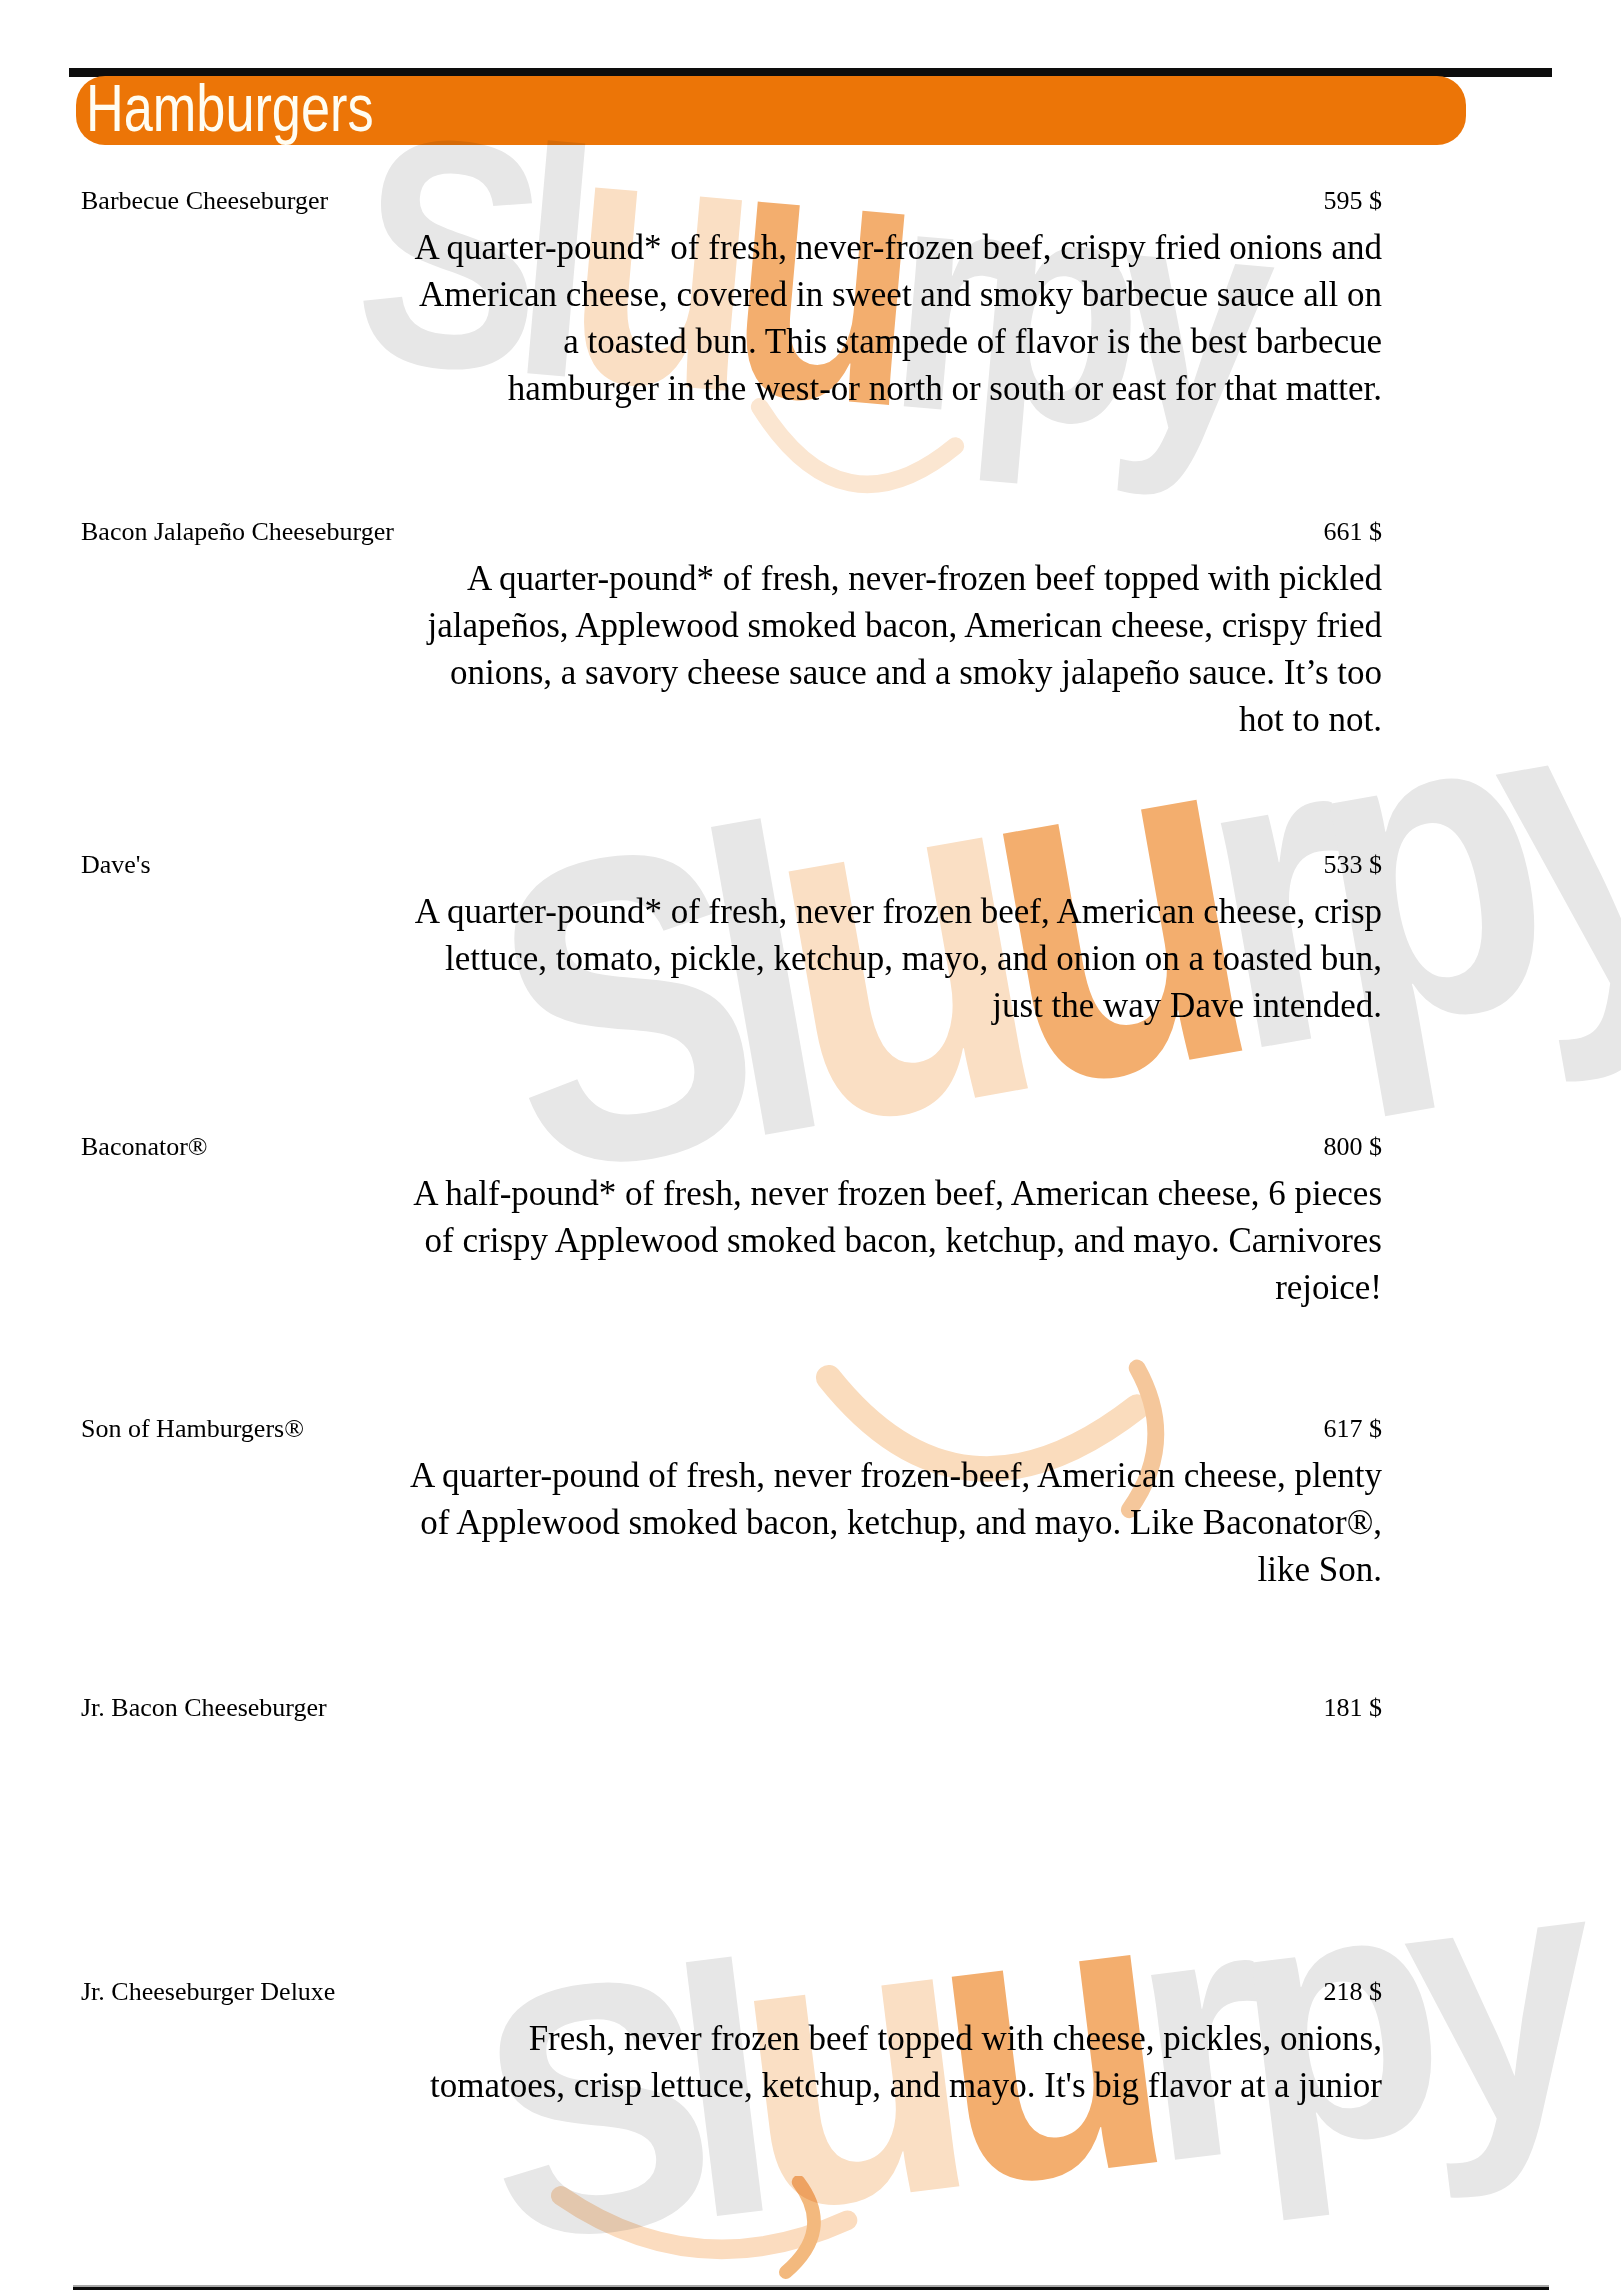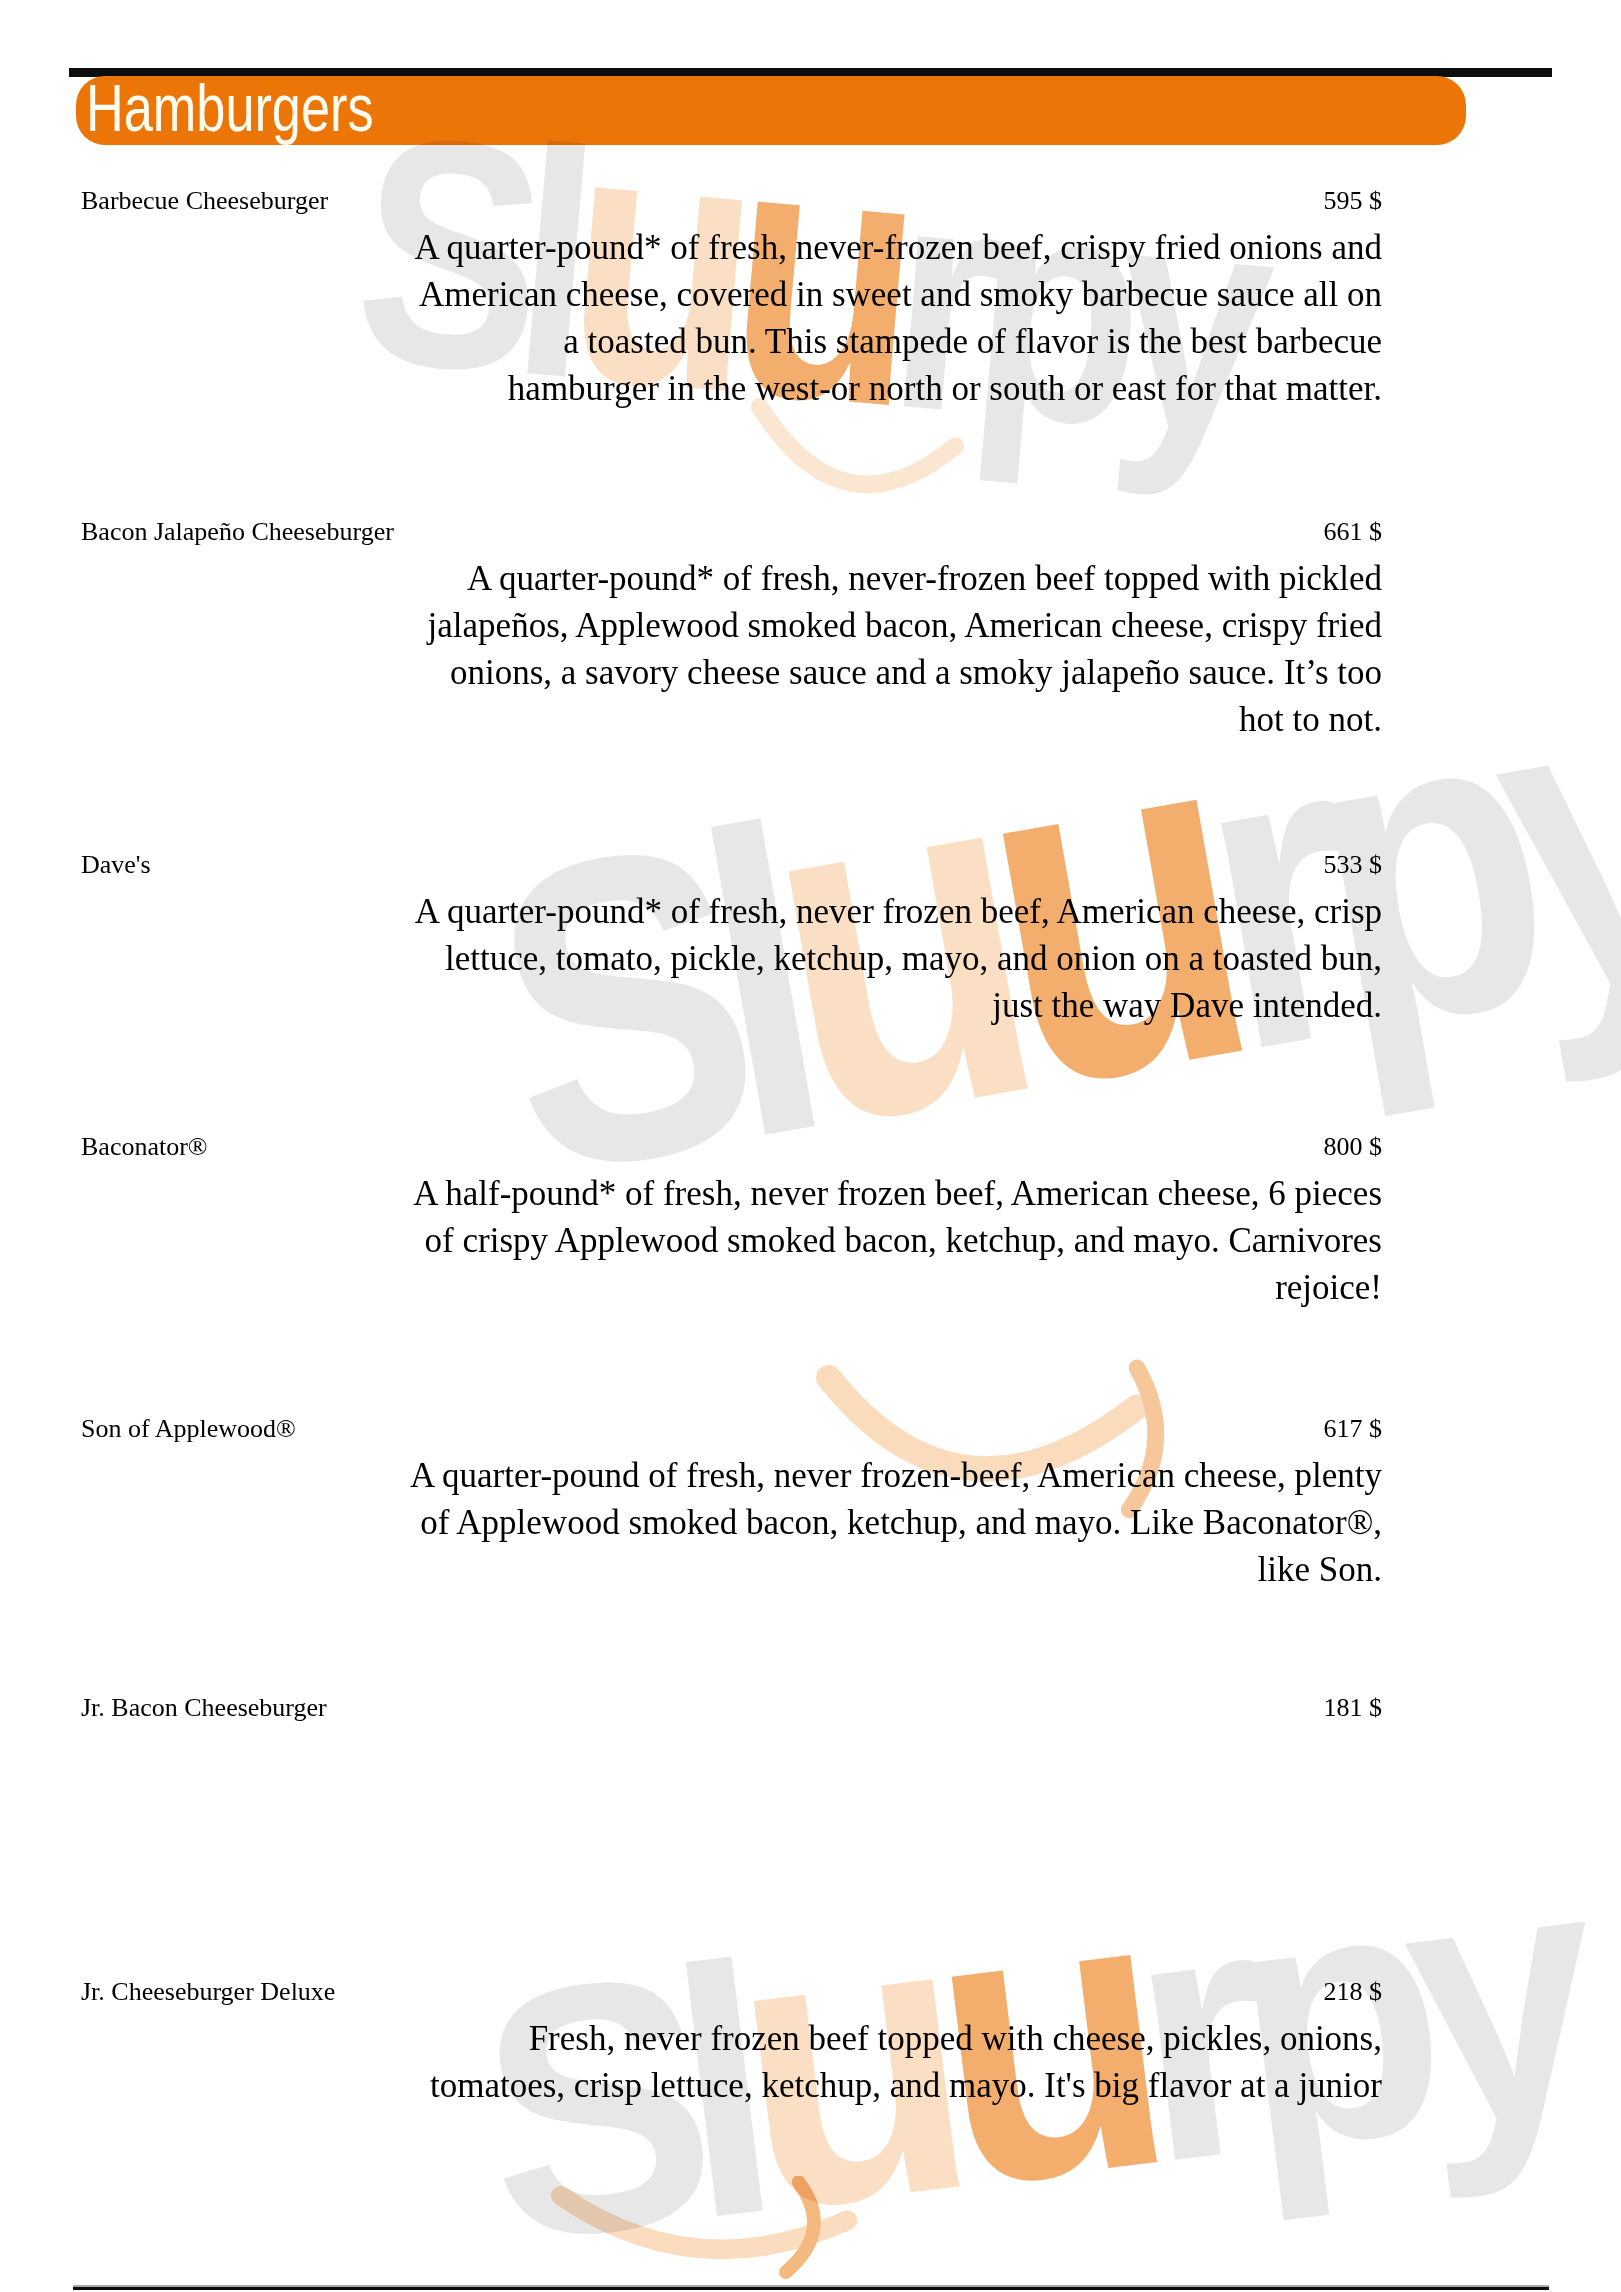--- a/index.html
+++ b/index.html
@@ -130,21 +130,21 @@
       <span class="item-name">Baconator®</span>
       <span class="item-price">800 $</span>
     </div>
     <div class="item-desc">A half-pound* of fresh, never frozen beef, American cheese, 6 pieces
 of crispy Applewood smoked bacon, ketchup, and mayo. Carnivores
 rejoice!</div>
   </div>
 
   <div class="item" style="top:1405px">
     <div class="item-row">
-      <span class="item-name">Son of Applewood®</span>
+      <span class="item-name">Son of Hamburgers®</span>
       <span class="item-price">617 $</span>
     </div>
     <div class="item-desc">A quarter-pound of fresh, never frozen-beef, American cheese, plenty
 of Applewood smoked bacon, ketchup, and mayo. Like Baconator®,
 like Son.</div>
   </div>
 
   <div class="item" style="top:1684px">
     <div class="item-row">
       <span class="item-name">Jr. Bacon Cheeseburger</span>

